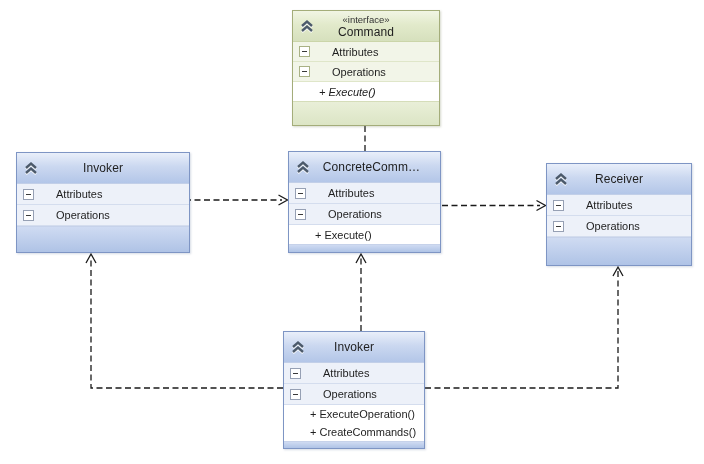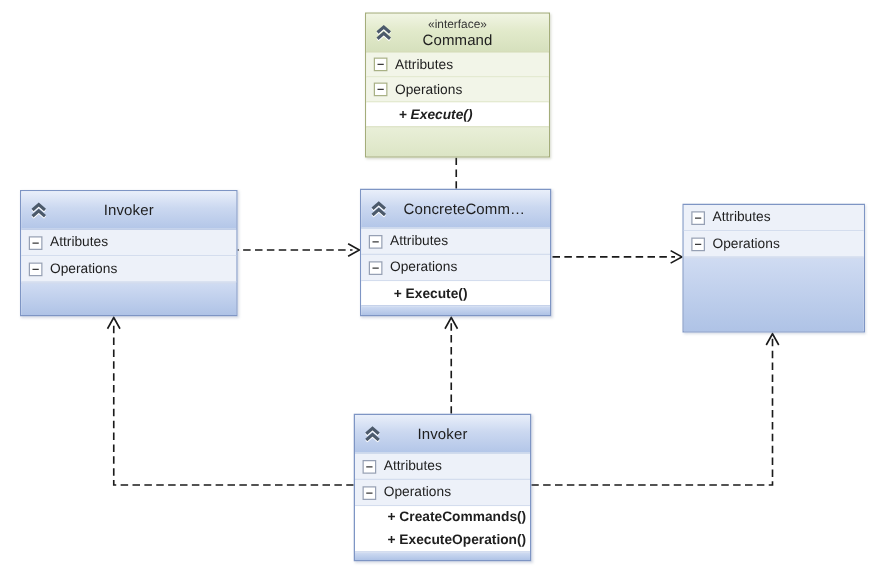--- a/index.html
+++ b/index.html
@@ -21,33 +21,33 @@
   }
   .iface .hdr{
     background:linear-gradient(180deg,#F1F5E4 0%,#E2EACB 45%,#D6E0BD 100%);
     border-bottom:1px solid #CBD5A9;flex-direction:column;justify-content:center;gap:0;
   }
   .chev{position:absolute;left:6px;top:7px;width:16px;height:15px;cursor:pointer;}
   .title{font-size:12px;font-weight:normal;letter-spacing:.1px;white-space:nowrap;overflow:hidden;}
   .stereo{font-size:9.5px;color:#333;line-height:11px;}
   .iface .title{line-height:14px;}
   .sect{
-    flex:0 0 20px;display:flex;align-items:center;gap:6px;padding-left:6px;
+    flex:0 0 20px;display:flex;align-items:center;gap:22px;padding-left:6px;
     background:#EDF1F9;border-bottom:1px solid #D4DDEE;font-size:11px;color:#1e1e1e;
   }
   .iface .sect{background:#F2F5E8;border-bottom:1px solid #DFE6C9;flex-basis:19px;}
   .minus{
     flex:0 0 auto;width:9px;height:9px;border:1px solid #96A0B4;background:#fff;
     position:relative;box-sizing:content-box;cursor:pointer;
   }
   .iface .minus{border-color:#A9B185;}
   .minus::after{content:"";position:absolute;left:2px;right:2px;top:4px;height:1px;background:#3a3a3a;}
   .member{
     flex:0 0 19px;display:flex;align-items:center;padding-left:26px;
-    background:#fff;font-size:11px;color:#1e1e1e;white-space:nowrap;font-weight:bold;
+    background:#fff;font-size:11px;color:#1e1e1e;white-space:nowrap;
   }
   .member.it{font-style:italic;}
   .strip{
     flex:1 1 auto;border-top:1px solid #C6D2EA;
     background:linear-gradient(180deg,#CFDBF2 0%,#AFC3E6 100%);
   }
   .iface .strip{border-top:1px solid #D5DDB9;background:linear-gradient(180deg,#E9EFD8 0%,#DCE5C5 100%);}
   .client .member{flex-basis:18px;}
 </style>
 </head>
@@ -156,20 +156,31 @@
     </div>
     <div class="sect">
       <span class="minus"></span>
       <span>Operations</span>
     </div>
     <div class="member">+ Execute()</div>
     <div class="strip"></div>
   </div>
 
   <div class="uml-class" style="left:546px;top:163px;width:146px;height:103px;">
+    <div class="hdr">
+      <span class="chev">
+        <svg width="16" height="15" viewBox="0 0 16 15">
+          <path d="M3 8 L8 3.6 L13 8" fill="none" stroke="#ffffff" stroke-width="2.4" transform="translate(0,1)"></path>
+          <path d="M3 13 L8 8.6 L13 13" fill="none" stroke="#ffffff" stroke-width="2.4" transform="translate(0,1)"></path>
+          <path d="M3 8 L8 3.6 L13 8" fill="none" stroke="#4c5a6b" stroke-width="2.4"></path>
+          <path d="M3 13 L8 8.6 L13 13" fill="none" stroke="#4c5a6b" stroke-width="2.4"></path>
+        </svg>
+      </span>
+      <span class="title">Receiver</span>
+    </div>
     <div class="sect">
       <span class="minus"></span>
       <span>Attributes</span>
     </div>
     <div class="sect">
       <span class="minus"></span>
       <span>Operations</span>
     </div>
     <div class="strip"></div>
   </div>
@@ -187,18 +198,18 @@
       <span class="title">Invoker</span>
     </div>
     <div class="sect">
       <span class="minus"></span>
       <span>Attributes</span>
     </div>
     <div class="sect">
       <span class="minus"></span>
       <span>Operations</span>
     </div>
+    <div class="member">+ ExecuteOperation()</div>
     <div class="member">+ CreateCommands()</div>
-    <div class="member">+ ExecuteOperation()</div>
     <div class="strip"></div>
   </div>
 
 </div>
 
 </body></html>

